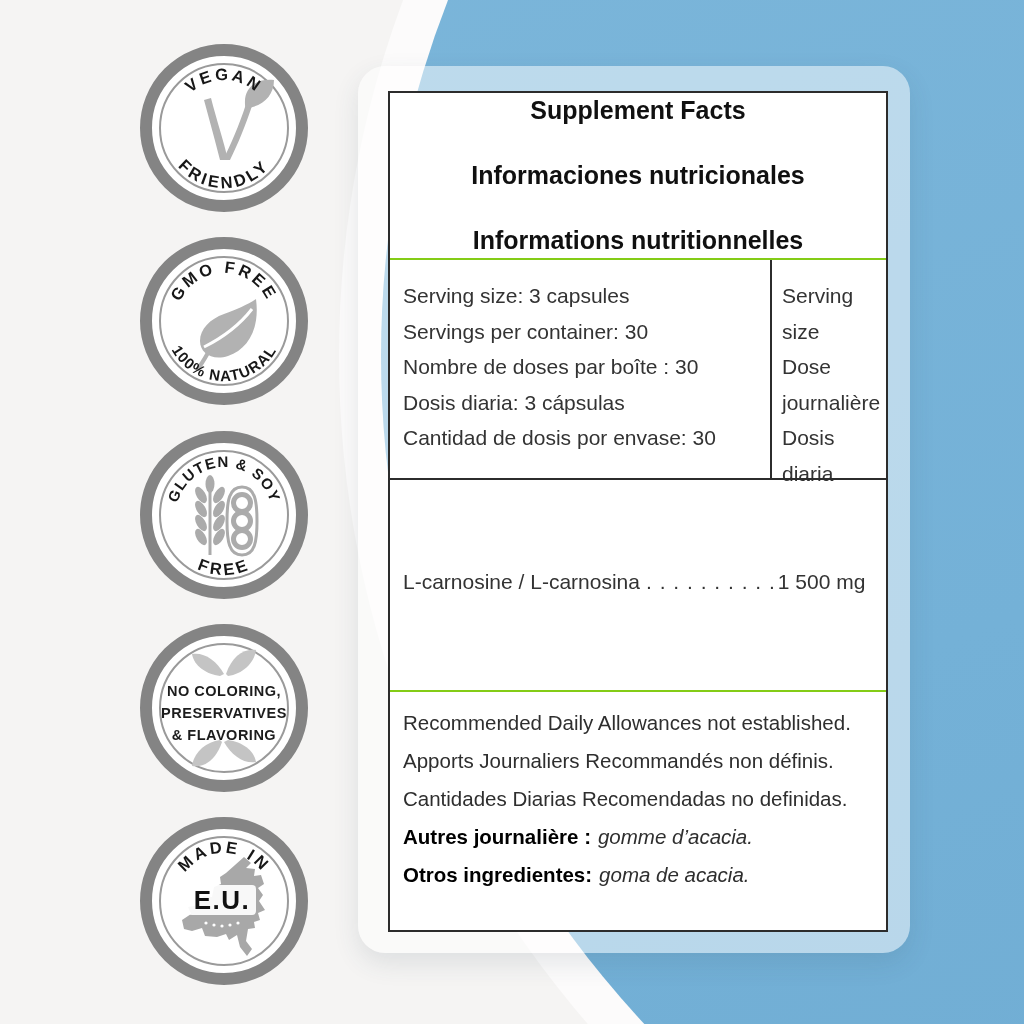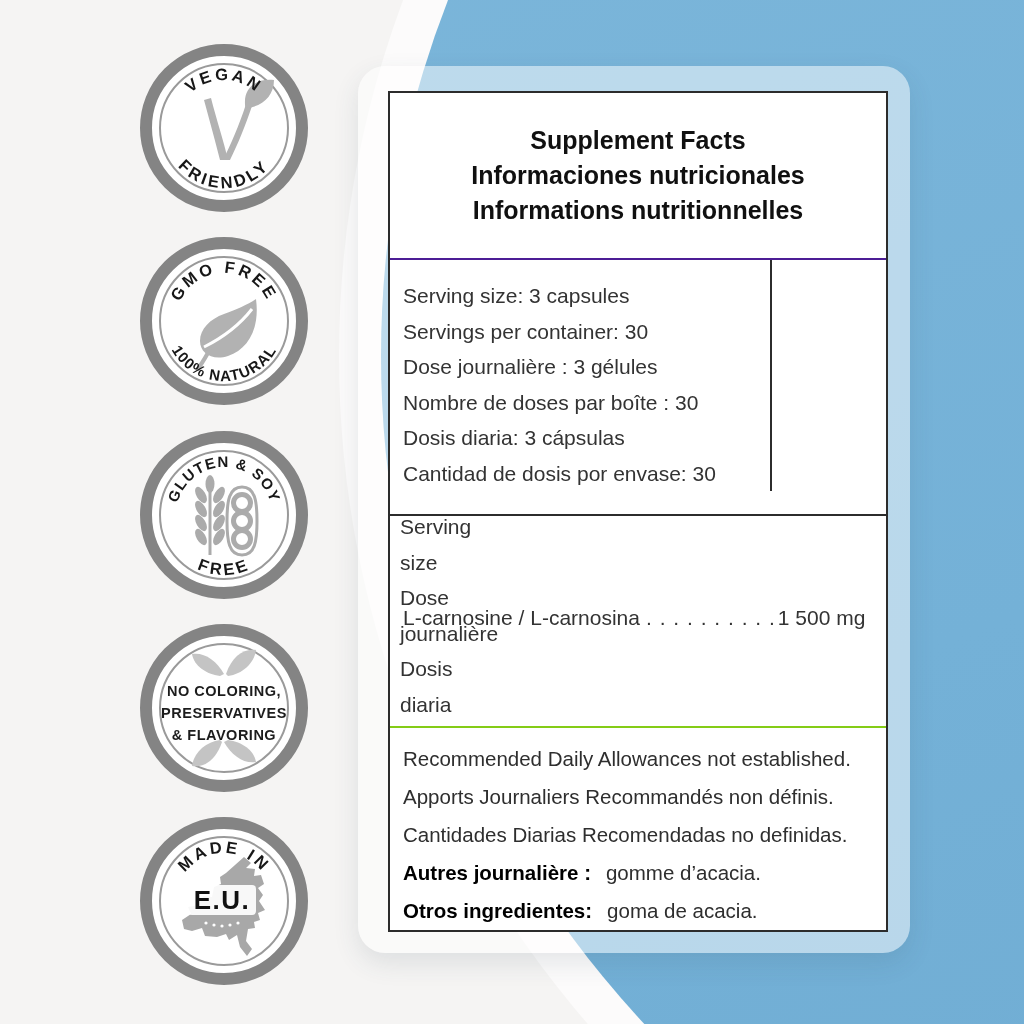--- a/index.html
+++ b/index.html
@@ -16,33 +16,33 @@
   .arc-short{font-size:16.5px;font-weight:bold;letter-spacing:3px;fill:#171717;}
   .arc-long{font-size:15px;font-weight:bold;letter-spacing:1.2px;fill:#171717;}
   .badge4-line{font-size:14.5px;font-weight:bold;letter-spacing:.5px;fill:#1c1c1c;}
   .eu-text{font-size:26px;font-weight:bold;letter-spacing:1.5px;fill:#111;}
   
   .panel-frame{position:absolute;left:358px;top:66px;width:552px;height:887px;border-radius:27px;
                background:rgba(255,255,255,.5);box-shadow:0 10px 26px rgba(50,70,90,.12);}
   .facts-box{position:absolute;left:30px;top:25px;width:500px;height:841px;box-sizing:border-box;
              background:#fff;border:2px solid #2c2c2c;display:flex;flex-direction:column;}
   .facts-header{height:165px;box-sizing:border-box;display:flex;flex-direction:column;
-                justify-content:center;align-items:center;font-size:25px;line-height:35px;
+                justify-content:space-between;align-items:center;font-size:25px;line-height:35px;
                 font-weight:bold;color:#101010;}
-  .facts-serving{height:256px;box-sizing:border-box;border-top:2px solid #4c1d95;display:flex;flex-direction:column;}
+  .facts-serving{height:220px;box-sizing:border-box;border-top:2px solid #84cc16;display:flex;}
   .serv-left{width:367px;box-sizing:content-box;border-right:2px solid #2c2c2c;
              padding:18px 0 0 13px;font-size:21px;line-height:35.5px;color:#333;}
   .serv-right{flex:1;padding:18px 0 10px 10px;font-size:21px;line-height:35.5px;color:#333;}
   .facts-ingredient{height:212px;box-sizing:border-box;border-top:2px solid #2c2c2c;
                     padding:90px 0 0 13px;font-size:21px;color:#333;white-space:nowrap;}
   .facts-ingredient .dots{letter-spacing:1px;margin:0 2px 0 6px;}
   .facts-footer{flex:1;box-sizing:border-box;border-top:2px solid #84cc16;
                 padding:12px 8px 0 13px;font-size:20.5px;line-height:38px;color:#2e2e2e;}
   .facts-footer .b{font-weight:bold;color:#000;}
-  .facts-footer .v{margin-left:15px;}
+  .facts-footer .v{margin-left:7px;font-style:italic;}
 </style>
 </head>
 <body>
 
 <div class="stage">
 
   <div class="rim-circle"></div>
   <div class="blue-circle"></div>
 
   <div class="badge" style="top:44px">
@@ -155,21 +155,20 @@
       <div class="facts-header">
         <div>Supplement Facts</div>
         <div>Informaciones nutricionales</div>
         <div>Informations nutritionnelles</div>
       </div>
 
       <div class="facts-serving">
         <div class="serv-left">
           <div>Serving size: 3 capsules</div>
           <div>Servings per container: 30</div>
-          <div>Dose journalière : 3 gélules</div>
           <div>Nombre de doses par boîte : 30</div>
           <div>Dosis diaria: 3 cápsulas</div>
           <div>Cantidad de dosis por envase: 30</div>
         </div>
         <div class="serv-right">
           <div>Serving</div>
           <div>size</div>
           <div>Dose</div>
           <div>journalière</div>
           <div>Dosis</div>

